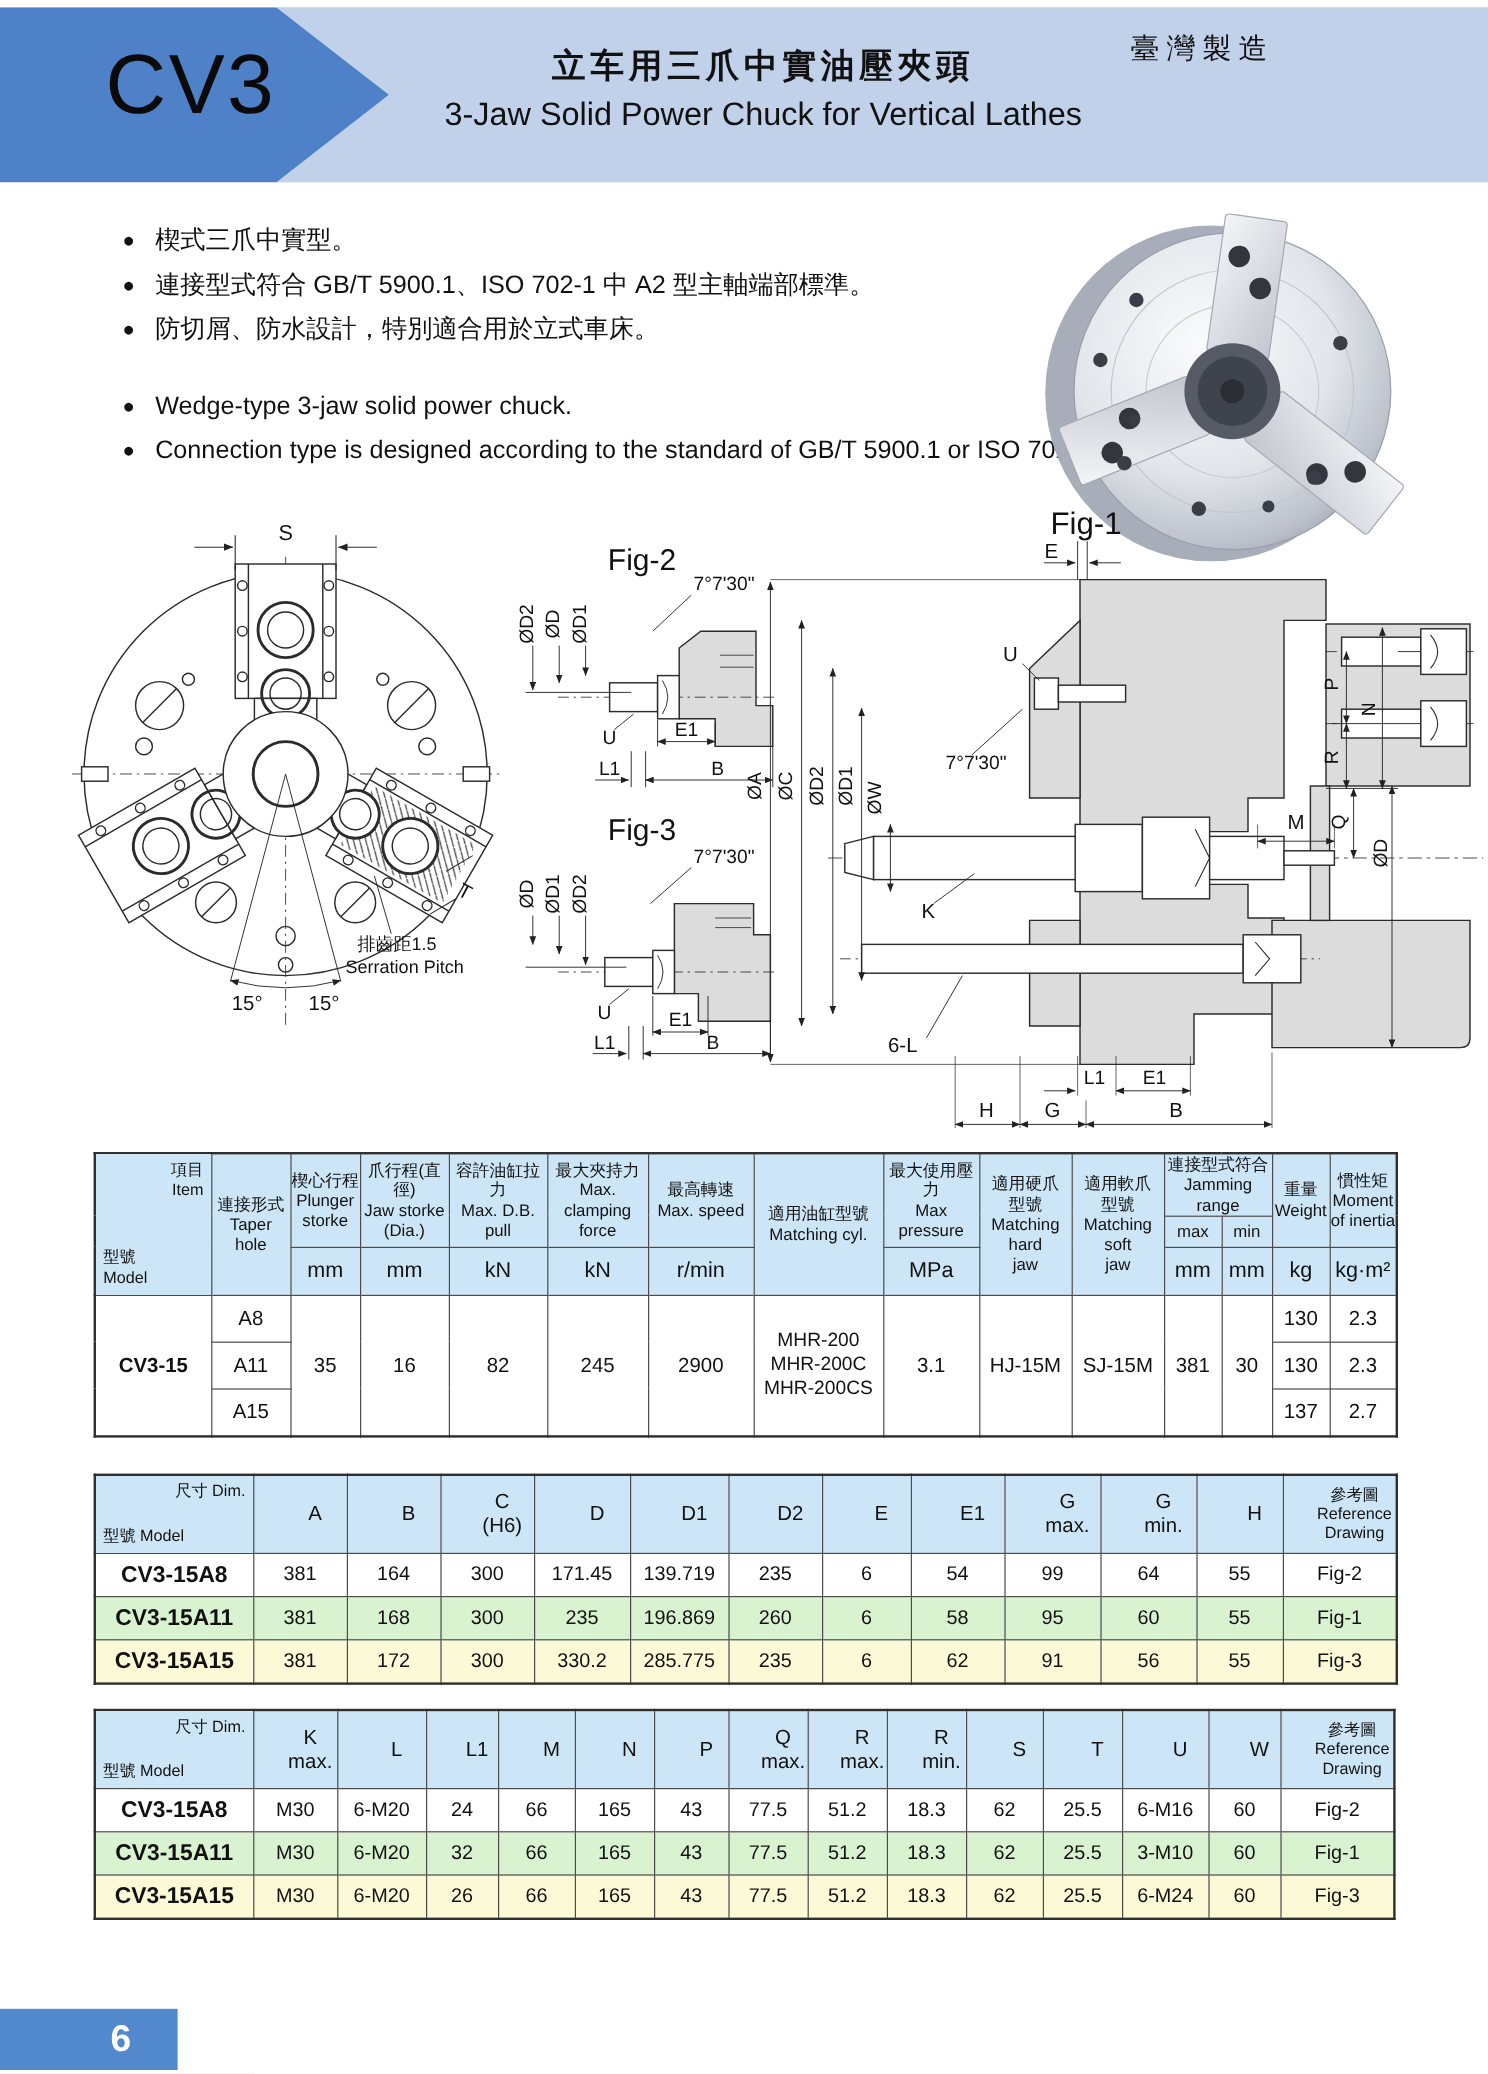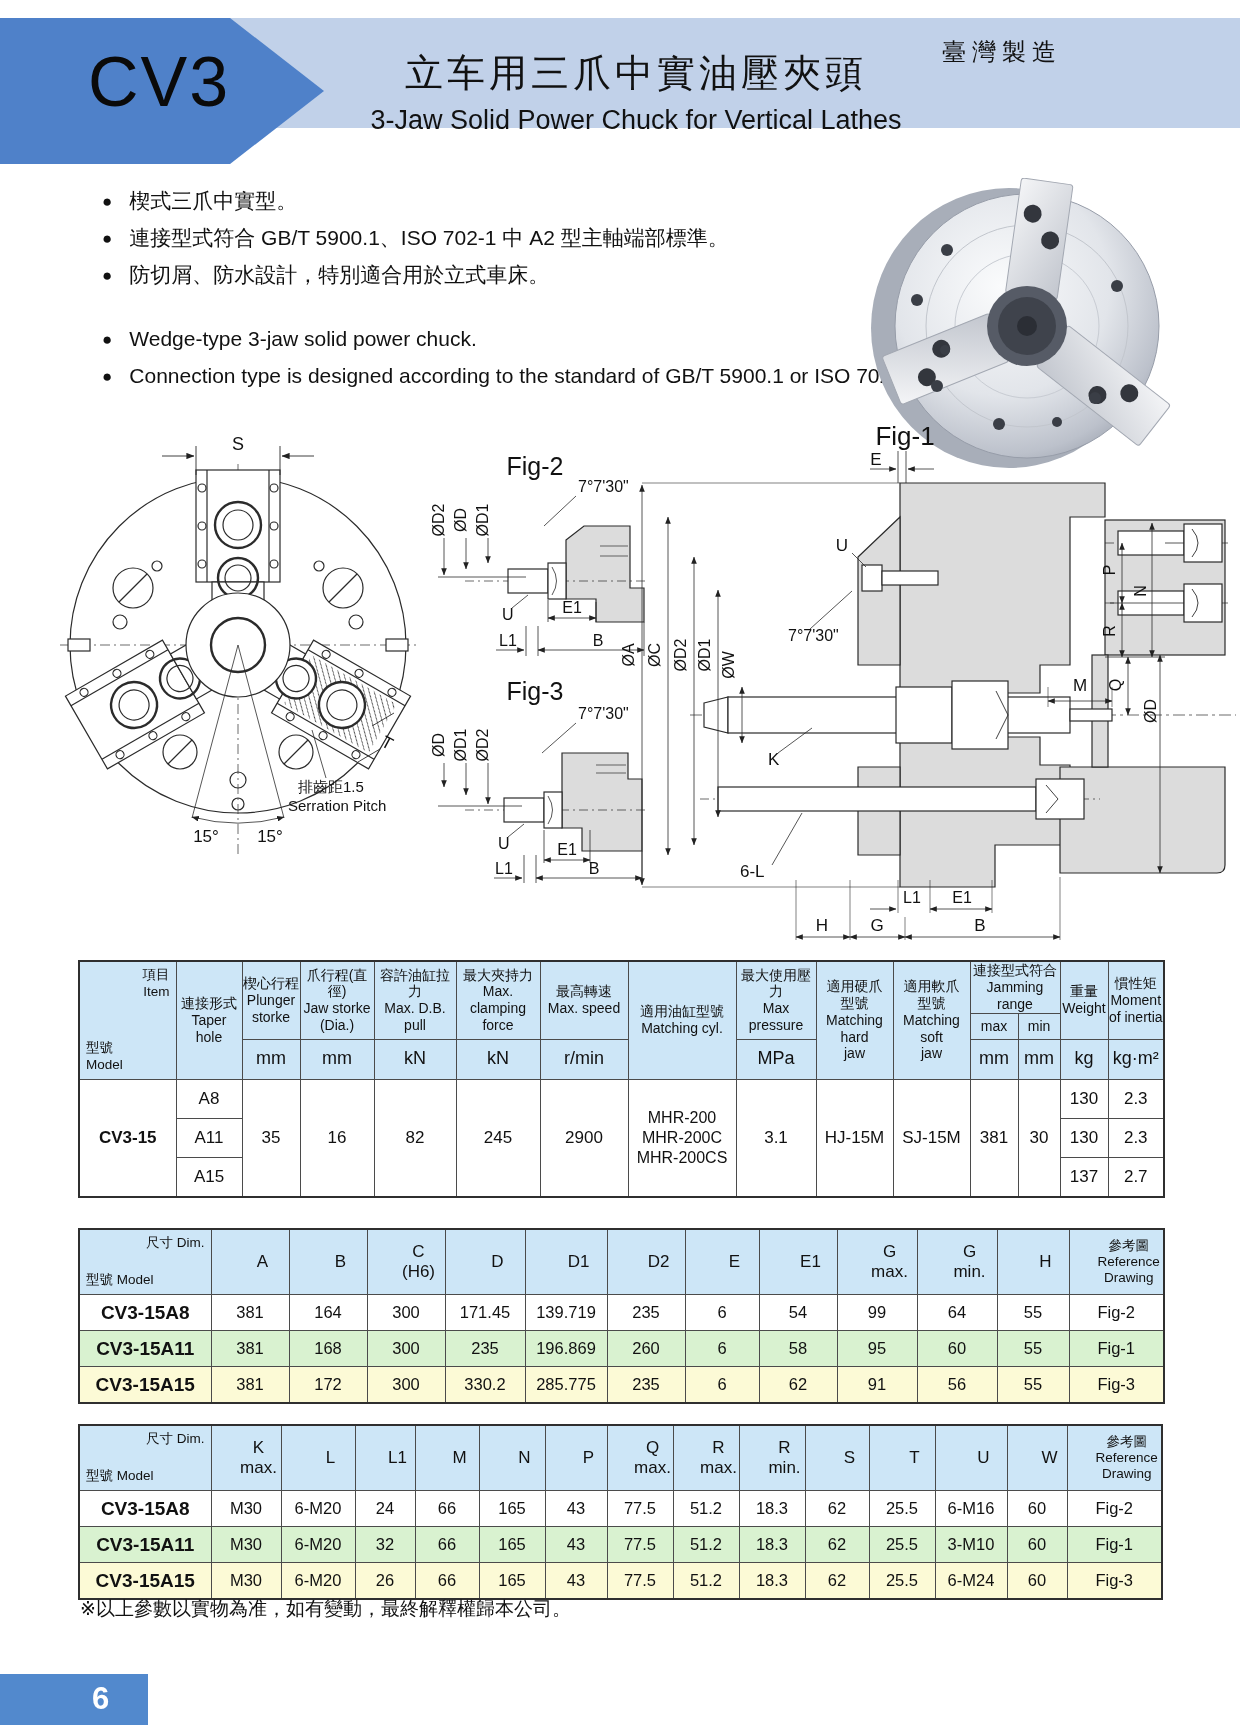--- a/index.html
+++ b/index.html
@@ -1,24 +1,24 @@
 <!DOCTYPE html>
 <html style="--banner: #c1d1e9; --arrow: #4f81c9; --hdr: #cde6f7; --green: #d9f2d0; --yellow: #fcfad6; --tab: #5289cd;"><head>
 <meta charset="utf-8">
 <style>
   html,body{margin:0;padding:0;background:#e8e8e8;}
   .page{position:relative;width:1240px;height:1728px;background:#fff;overflow:hidden;
         font-family:"Liberation Sans","DejaVu Sans",sans-serif;color:#111;}
   
-  .banner{position:absolute;left:0;top:18px;width:1240px;height:110px;background:var(--banner);}
+  .banner{position:absolute;left:0;top:6px;width:1240px;height:146px;background:var(--banner);}
   .arrow{position:absolute;left:0;top:0;width:324px;height:146px;background:var(--arrow);
          clip-path:polygon(0 0,71% 0,100% 50%,71% 100%,0 100%);}
   .model-code{position:absolute;left:88px;top:24px;font-size:70px;letter-spacing:2px;color:#0a0a0a;}
   .titles{position:absolute;left:336px;top:0;width:600px;text-align:center;}
-  .title-zh{margin-top:30px;font-size:38px;letter-spacing:4px;font-weight:400;}
+  .title-zh{margin-top:30px;font-size:28px;letter-spacing:4px;font-weight:700;}
   .title-en{margin-top:6px;font-size:27px;font-weight:500;}
   .made-in{position:absolute;left:942px;top:18px;font-size:24px;letter-spacing:6px;}
   
   .features{position:absolute;left:102px;list-style:none;margin:0;padding:0;}
   .features.zh{top:186px;}
   .features.en{top:324px;}
   .features li{font-size:21px;height:37px;line-height:30px;white-space:nowrap;}
   .features li::before{content:"●";font-size:17px;margin-right:17px;vertical-align:1px;}
   
   svg text{font-family:"Liberation Sans","DejaVu Sans",sans-serif;fill:#111;stroke:none;}
@@ -751,19 +751,18 @@
           <td>18.3</td>
           <td>62</td>
           <td>25.5</td>
           <td>6-M24</td>
           <td>60</td>
           <td>Fig-3</td>
         </tr>
       </tbody>
   </table>
 
-  <div class="footnote">※以上參數以實物為准，如有變動，最終解釋權歸本公司。</div>
 
   <div class="page-tab">
     <span class="page-num">6</span>
   </div>
 
 </div>
 
 </body></html>

